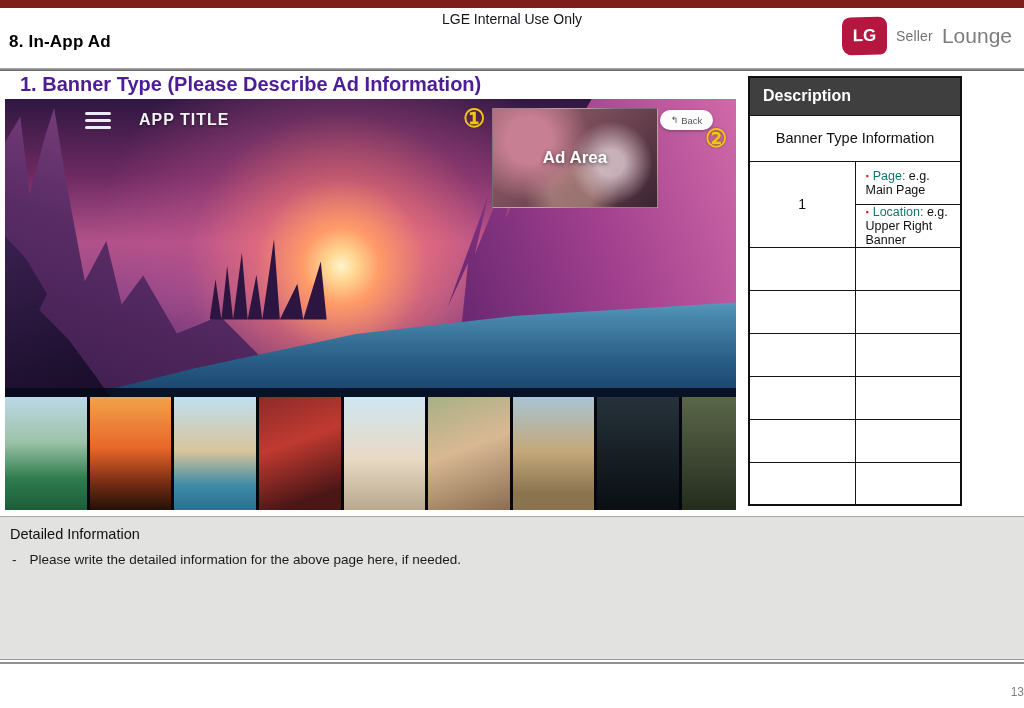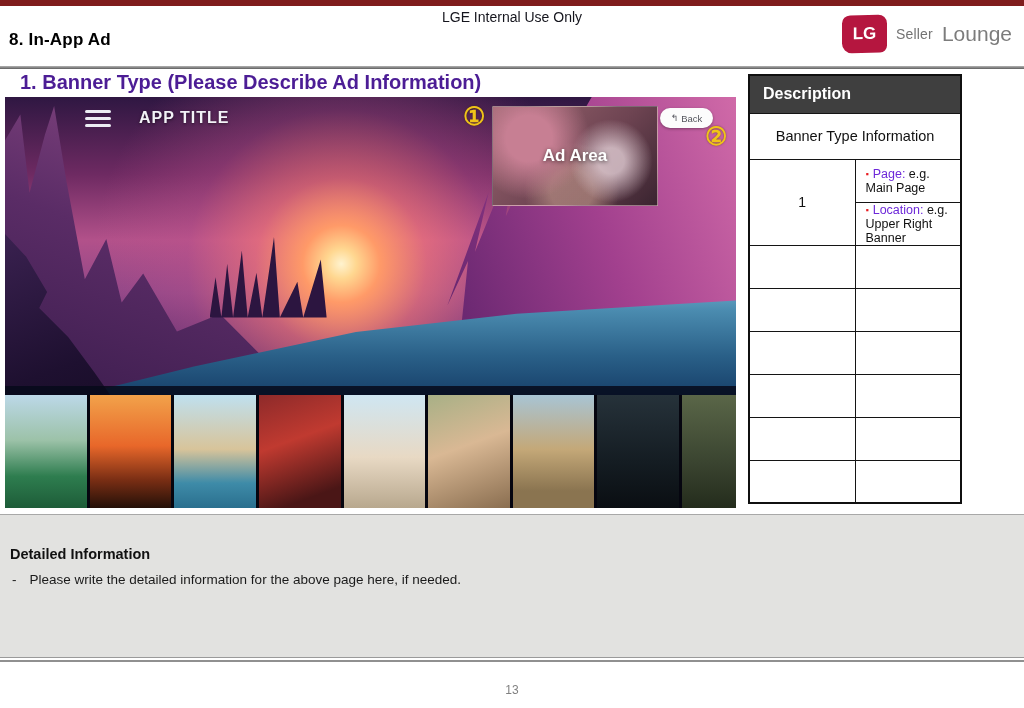--- a/index.html
+++ b/index.html
@@ -1,17 +1,17 @@
 <!DOCTYPE html>
 <html><head>
 <meta charset="utf-8">
 <style>
   * { margin:0; padding:0; box-sizing:border-box; }
   html,body { width:1024px; height:708px; background:#fff; font-family:"Liberation Sans", sans-serif; }
-  .page { position:relative; width:1024px; height:708px; background:#fff; overflow:hidden; border-top:6px solid #7f1d1d; }
+  .page { position:relative; width:1024px; height:708px; background:#fff; overflow:hidden; border-top:8px solid #7f1d1d; }
 
   
   .top-note { position:absolute; top:3px; left:0; width:100%; text-align:center; font-size:14px; color:#15151d; }
   .title { position:absolute; top:24px; left:9px; font-size:17px; font-weight:bold; color:#000; letter-spacing:.2px; }
   .logo { position:absolute; top:9px; right:12px; display:flex; align-items:center; gap:9px; }
   .lg-badge { width:45px; height:38px; background:#b5163f; color:#fff; font-weight:bold; font-size:17px;
               display:flex; align-items:center; justify-content:center; border-radius:8px 9px 7px 10px;
               transform:skewY(-1.5deg); }
   .brand-bold { color:#737373; font-weight:normal; font-size:14px; letter-spacing:.2px; }
   .brand-light { color:#7c7c7c; font-size:21px; }
@@ -79,31 +79,31 @@
 
   
   .desc { position:absolute; left:748px; top:68px; width:214px; border-collapse:collapse; table-layout:fixed; }
   .desc th, .desc td { border:1.5px solid #141414; }
   .desc { border:2px solid #101010; }
   .desc th { background:#3f3f3f; color:#fff; font-size:16px; font-weight:bold; text-align:left; padding-left:13px; height:38px; }
   .desc .sub td { text-align:center; font-size:14.5px; color:#111; height:46px; }
   .desc .num { width:44px; text-align:center; font-size:14px; color:#111; }
   .desc .det { font-size:12.5px; color:#111; padding-left:10px; height:43px; }
   .desc .bullet { color:#e8191e; font-size:9px; vertical-align:1px; margin-right:4px; }
-  .desc .red { color:#6d28d9; }
+  .desc .red { color:#0f766e; }
   .desc .erow td { height:43px; }
 
   
   .detail-box { position:absolute; left:0; top:508px; width:1024px; height:144px; background:#e2e2e0;
     border-top:1px solid #a8a8a8; border-bottom:1px solid #9a9a9a; }
-  .detail-h { margin:31px 0 0 10px; font-size:14.5px; font-weight:bold; color:#111; }
+  .detail-h { margin:9px 0 0 10px; font-size:14.5px; font-weight:normal; color:#111; }
   .detail-b { margin:10px 0 0 12px; font-size:13.5px; color:#1a1a1a; display:flex; gap:13px; }
 
   .footer-line { position:absolute; top:654px; left:0; width:1024px; border-top:2px solid #909090; }
-  .pageno { position:absolute; top:677px; left:0; width:100%; text-align:center; font-size:12px; color:#808080; }
+  .pageno { position:absolute; top:677px; left:0; width:100%; text-align:right; font-size:12px; color:#808080; }
 </style>
 </head>
 <body>
 
 <div class="page">
 
   <div class="top-note">LGE Internal Use Only</div>
   <div class="title">8. In-App Ad</div>
 
   <div class="logo">

